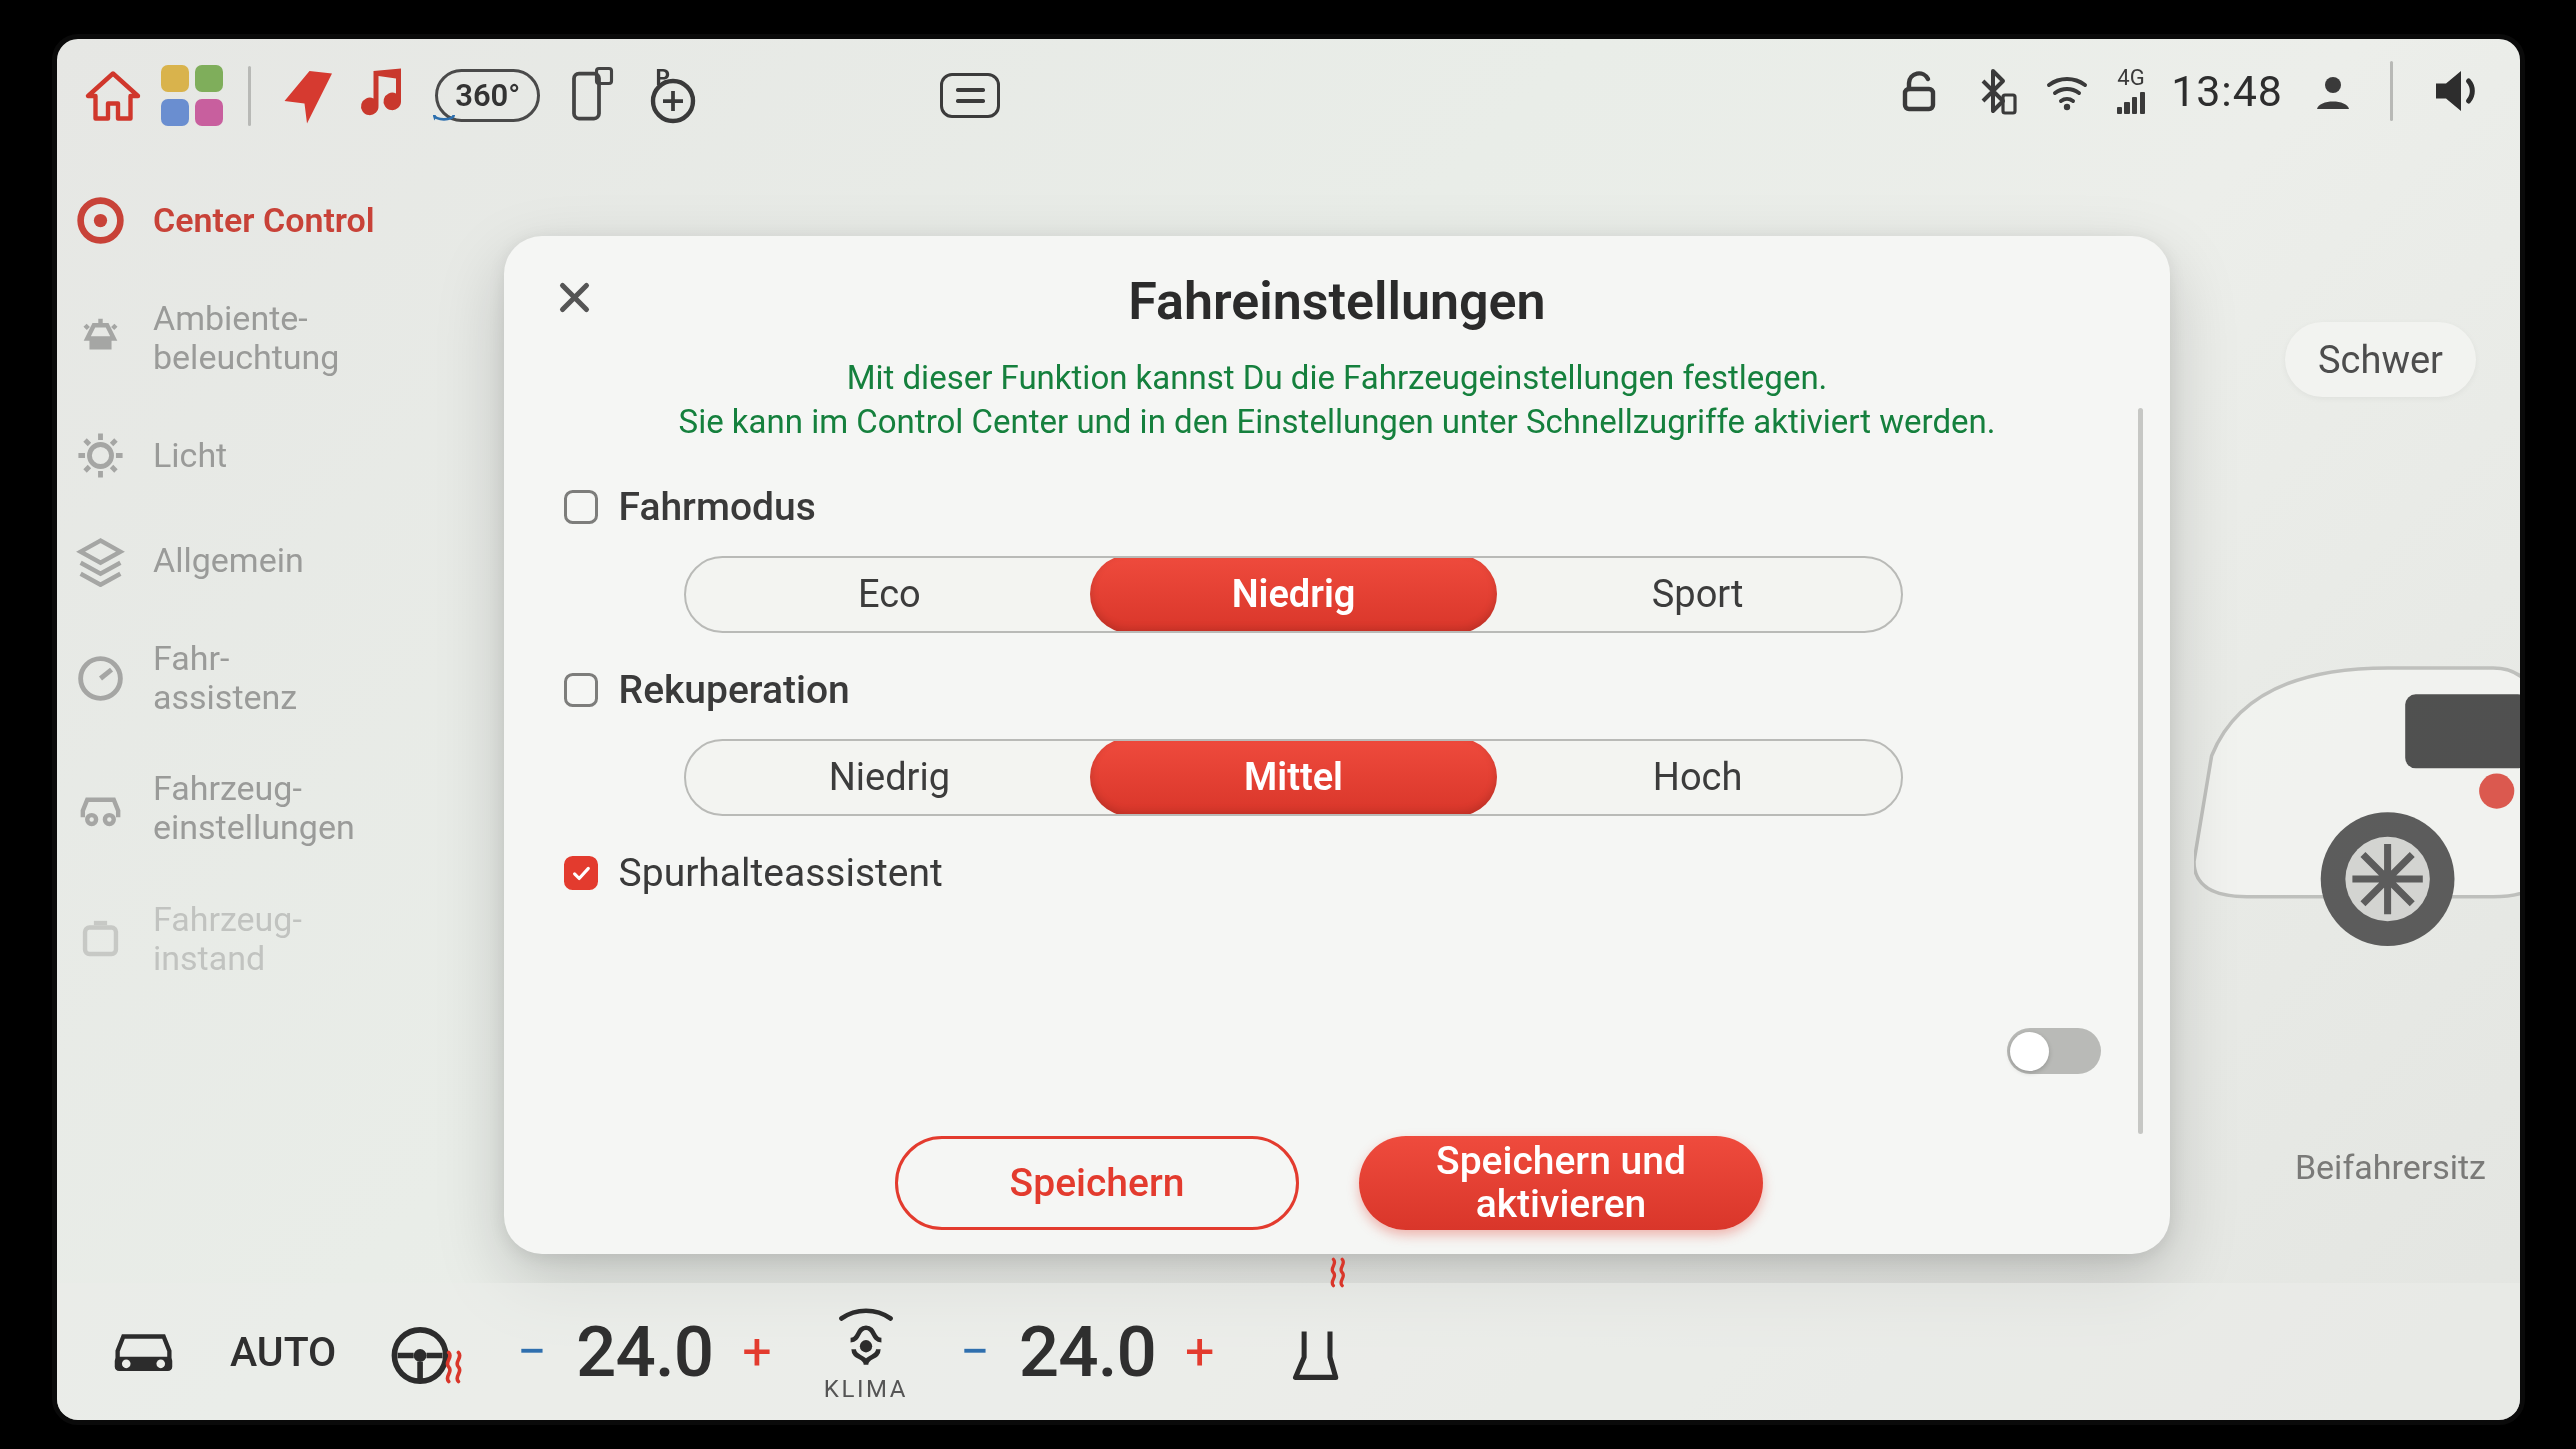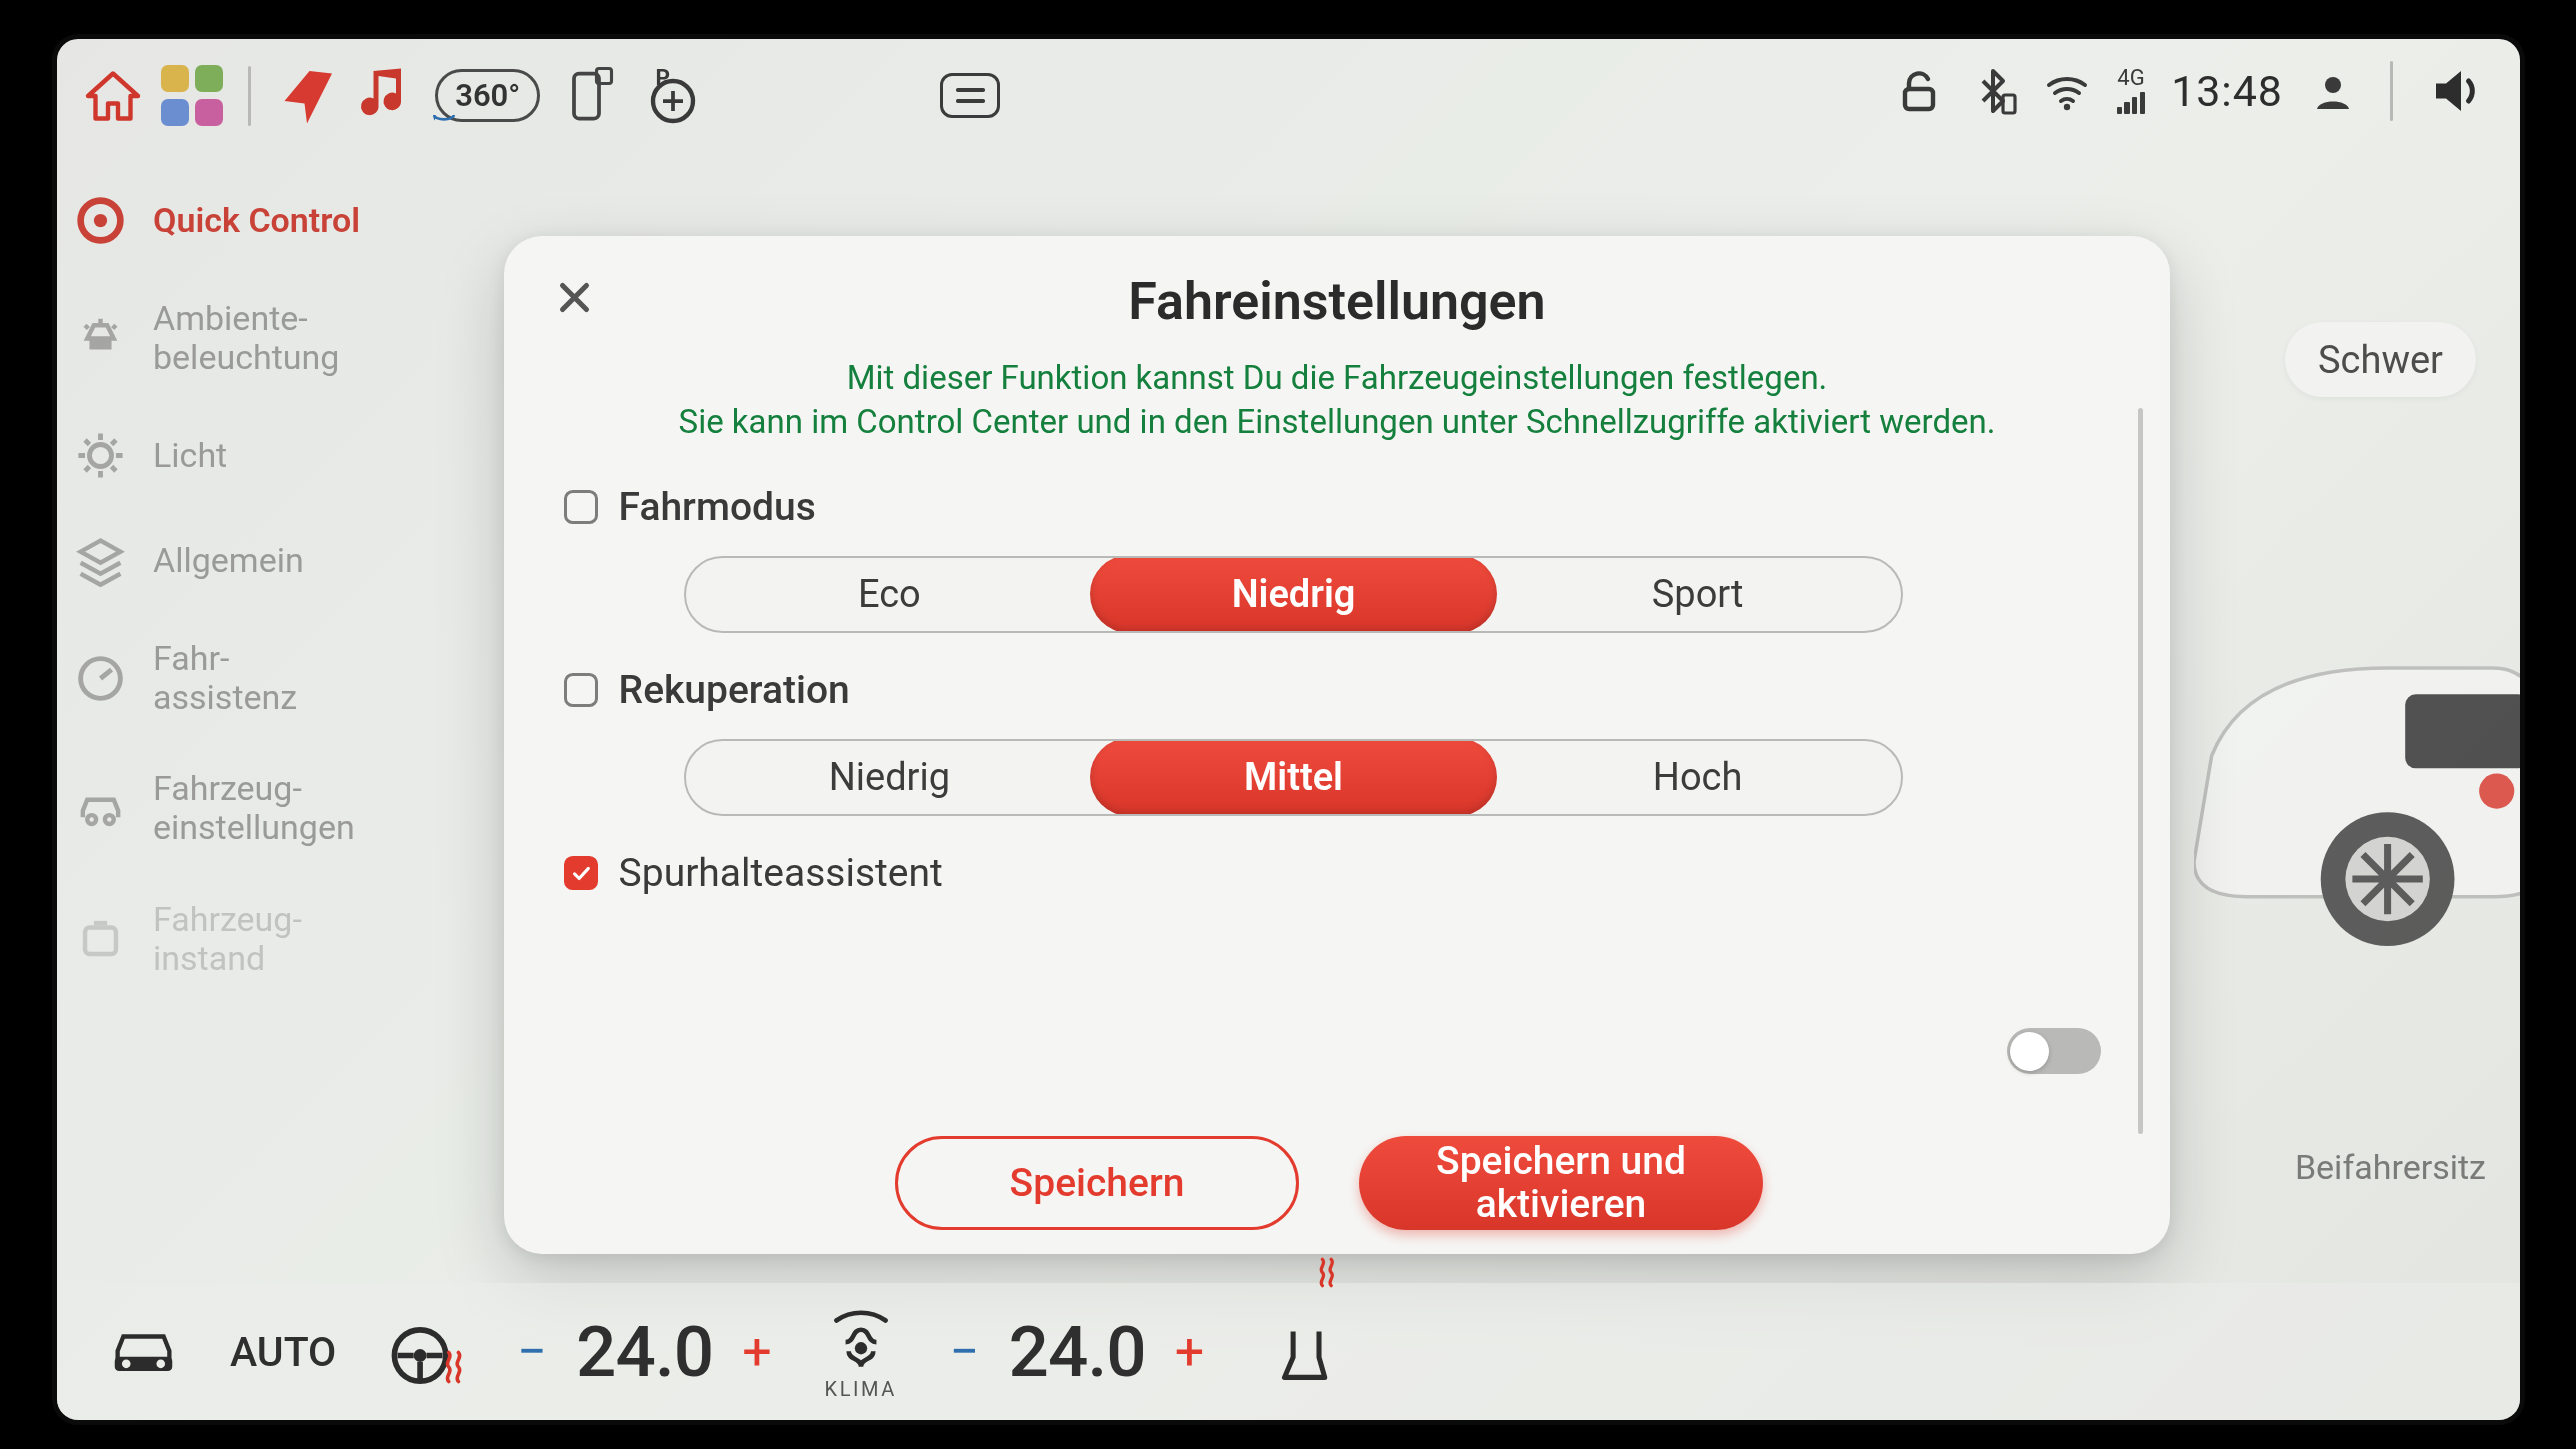--- a/index.html
+++ b/index.html
@@ -180,21 +180,21 @@
     color:#2f2f2f; background:rgba(235,236,233,.6);
     font-size:41px;
   }
   .climate .auto { font-weight:500; }
   .temp { display:flex; align-items:center; gap:29px; }
   .temp .val { font-size:71px; font-weight:500; letter-spacing:-0.9px;}
   .temp .minus,.temp .plus{ font-size:52px;}
   .temp .minus{ color:#2f6fae;}
   .temp .plus{ color:var(--accent);}
   .klima-wrap{display:flex; flex-direction:column; align-items:center; gap:1.7px;}
-  .klima-label{font-size:20px; letter-spacing:2.6px; color:#555;}
+  .klima-label{font-size:24px; letter-spacing:2.6px; color:#555;}
   .fan-ico{width:74px; height:74px;}
   .seat-ico{width:69px; height:69px;}
   .car-ico{width:69px;height:53px;}
   .heated-wheel{width:77px;height:69px; position:relative;}
 </style>
 </head>
 <body>
 
 <div class="screen">
 
@@ -296,21 +296,21 @@
   </div>
 
   <div class="left-nav">
     <div class="nav-item active">
       <div class="nav-icon">
         <svg viewBox="0 0 24 24">
             <circle cx="12" cy="12" r="9" fill="none" stroke="#e33b2e" stroke-width="3"></circle>
             <circle cx="12" cy="12" r="3" fill="#e33b2e"></circle>
           </svg>
       </div>
-      <span>Quick Control</span>
+      <span>Center Control</span>
     </div>
     <div class="nav-item">
       <div class="nav-icon">
         <svg viewBox="0 0 24 24">
             <path d="M6 12h12l-3-6H9zM8 14h8v2H8zM12 3v2M5 6l1.5 1.5M19 6l-1.5 1.5" fill="none" stroke="#9a9b99" stroke-width="2"></path>
           </svg>
       </div>
       <span style="white-space:pre-line">Ambiente-
 beleuchtung</span>
     </div>

